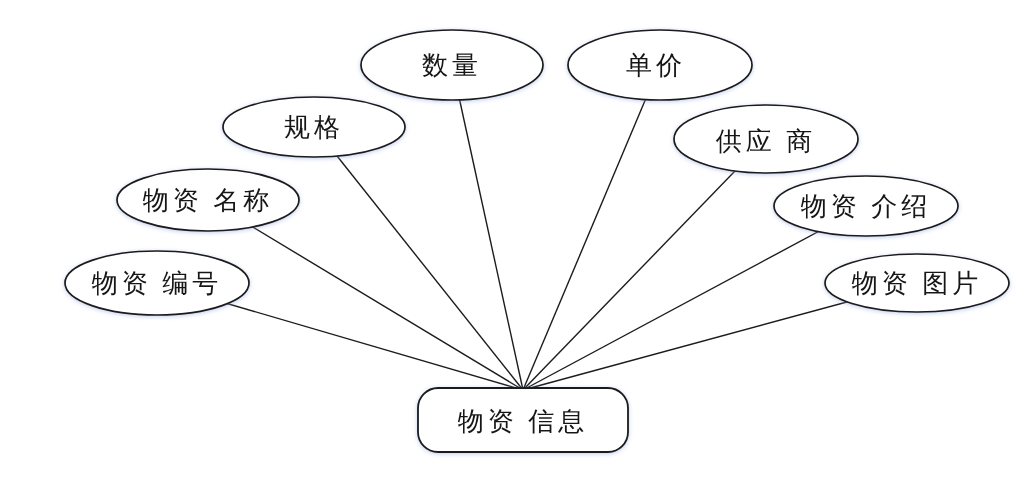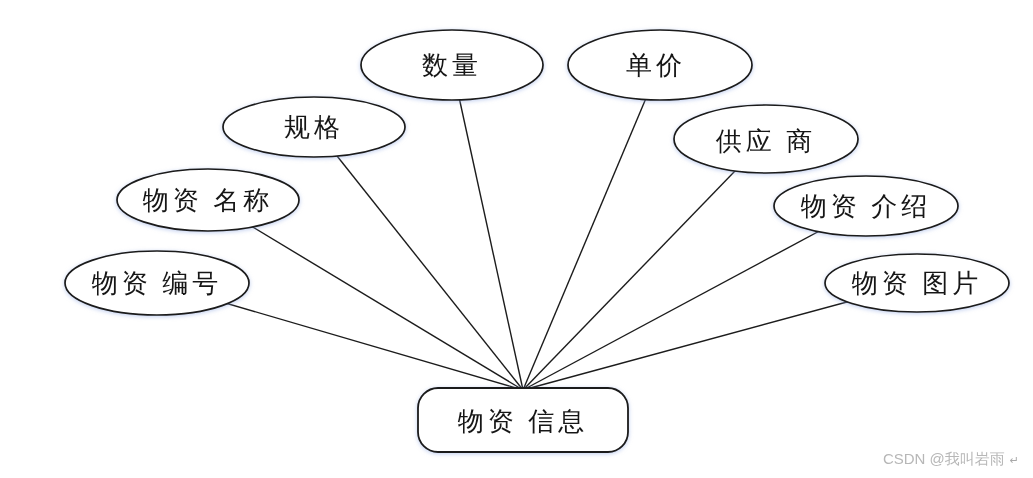--- a/index.html
+++ b/index.html
@@ -93,16 +93,13 @@
       <text class="lbl" x="314" y="136">规格</text>
       <text class="lbl" x="452" y="74">数量</text>
       <text class="lbl" x="656" y="74">单价</text>
       <text class="lbl" x="766" y="150">供应 商</text>
       <text class="lbl" x="866" y="215">物资 介绍</text>
       <text class="lbl" x="917" y="292">物资 图片</text>
       <text class="lbl" x="523" y="430">物资 信息</text>
     </g>
   </svg>
 
-  <div class="watermark">
-    <span>CSDN @我叫岩雨</span><span class="ret">↵</span>
-  </div>
 </div>
 
 </body></html>

